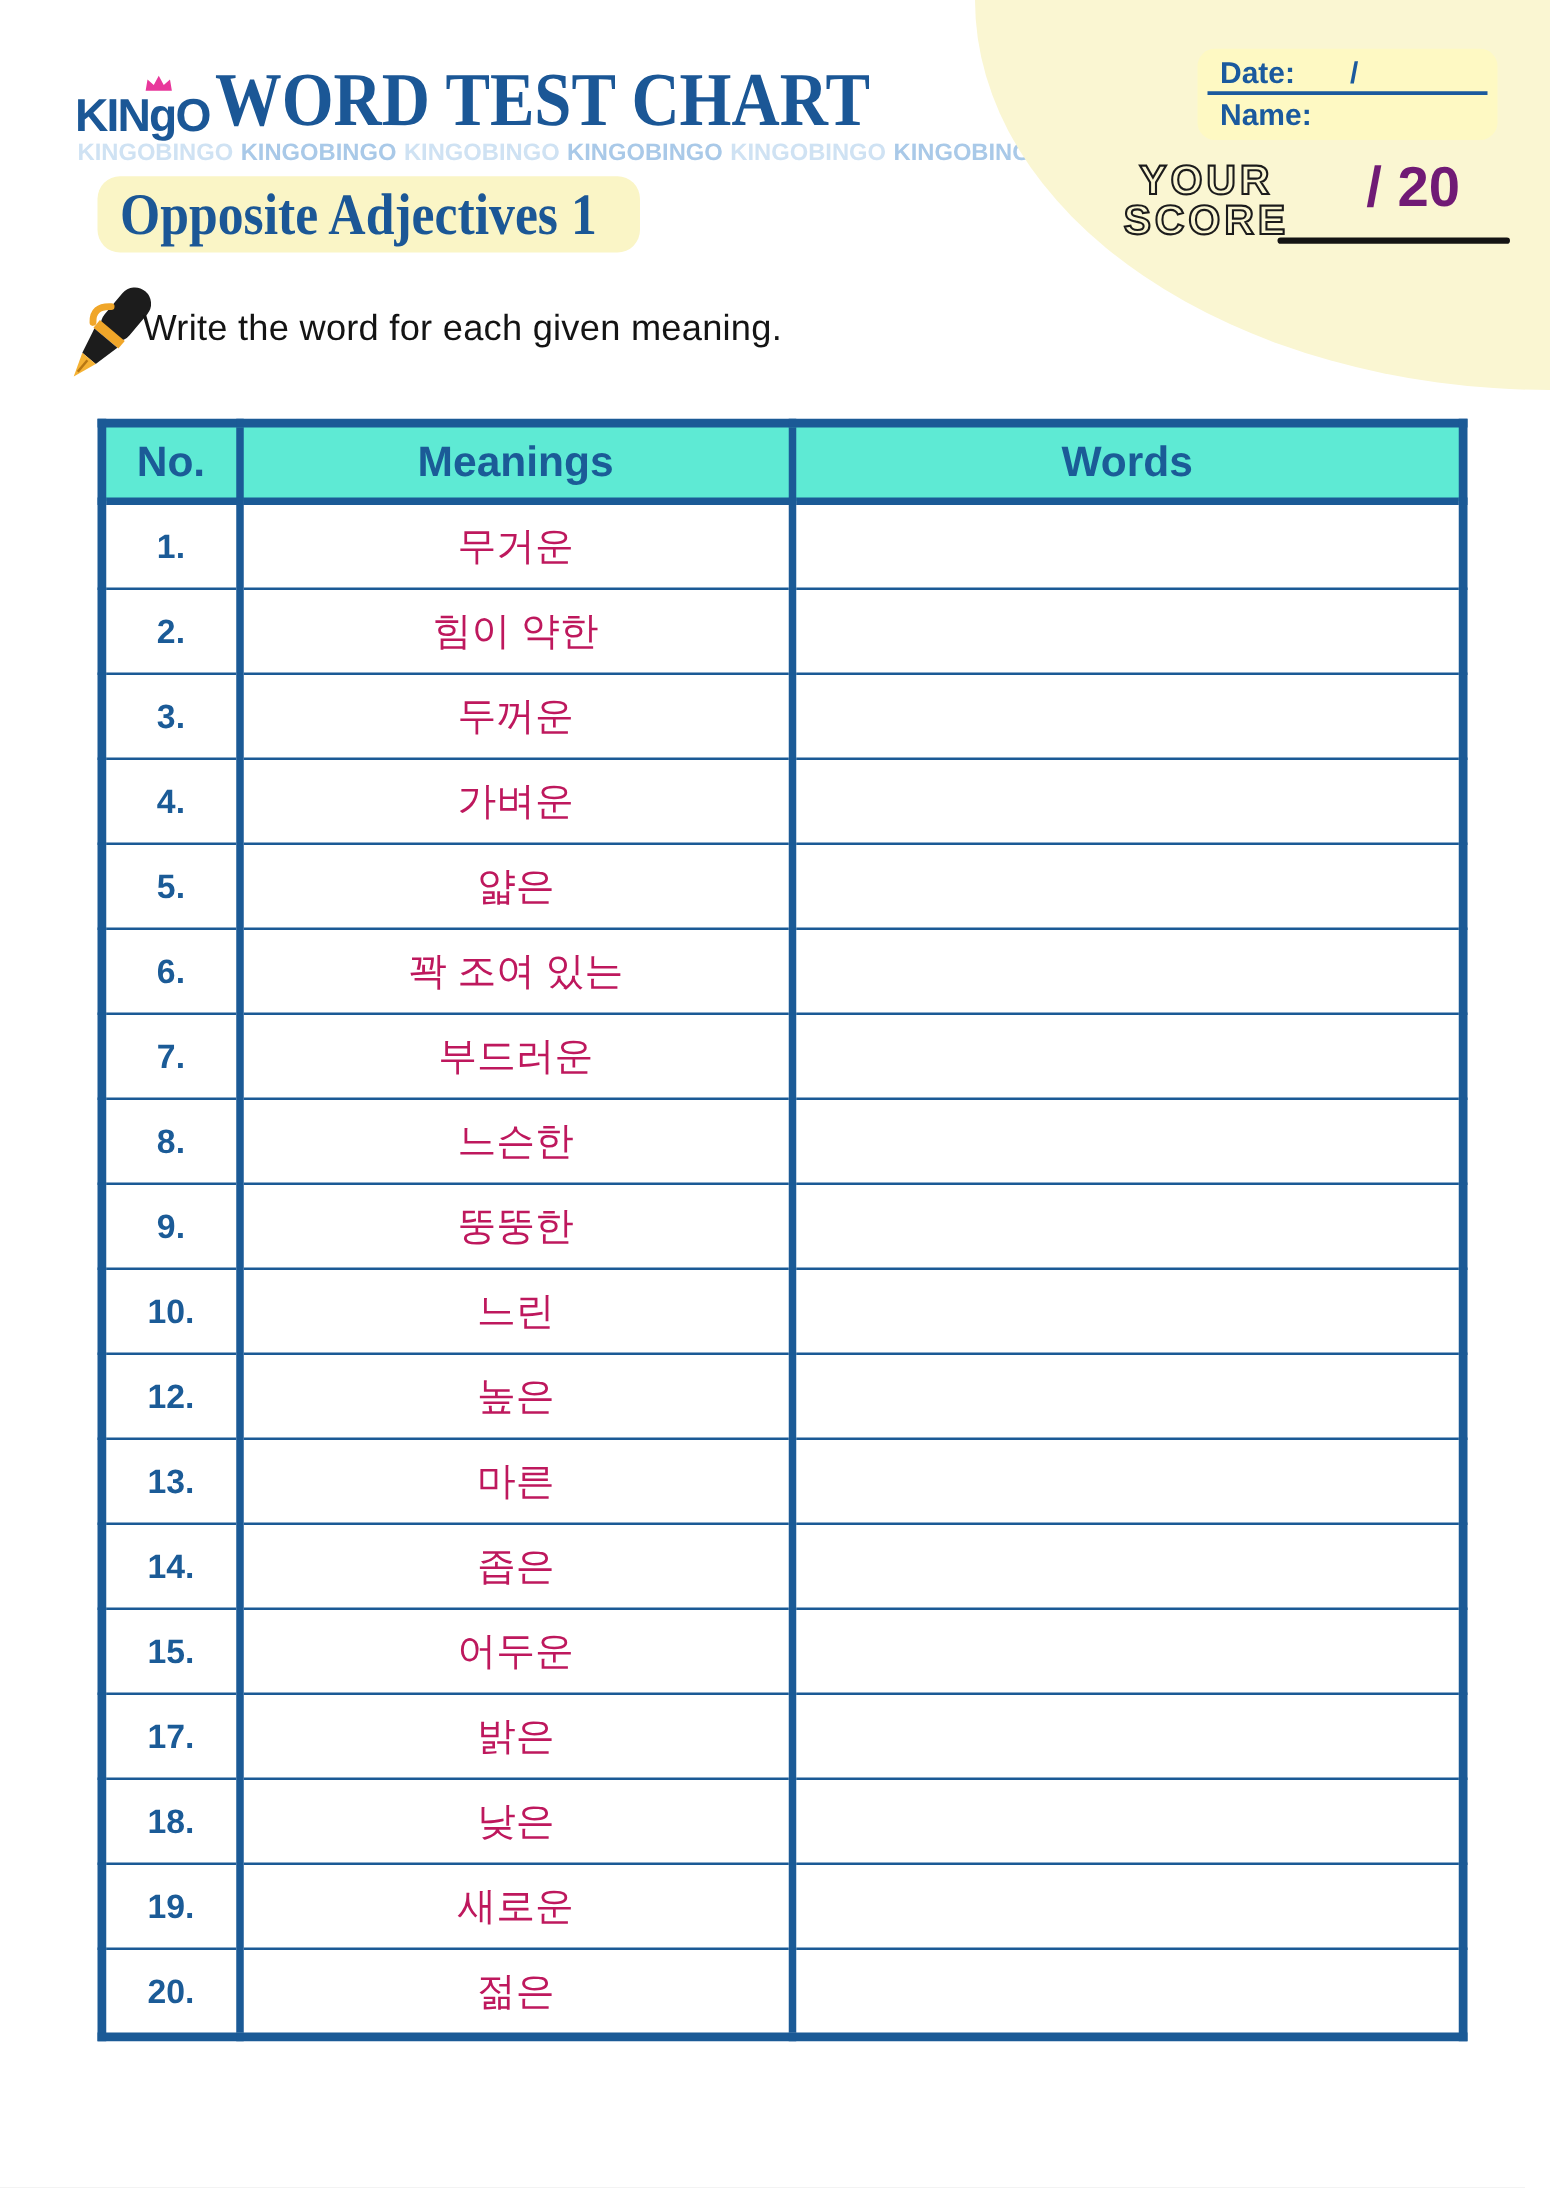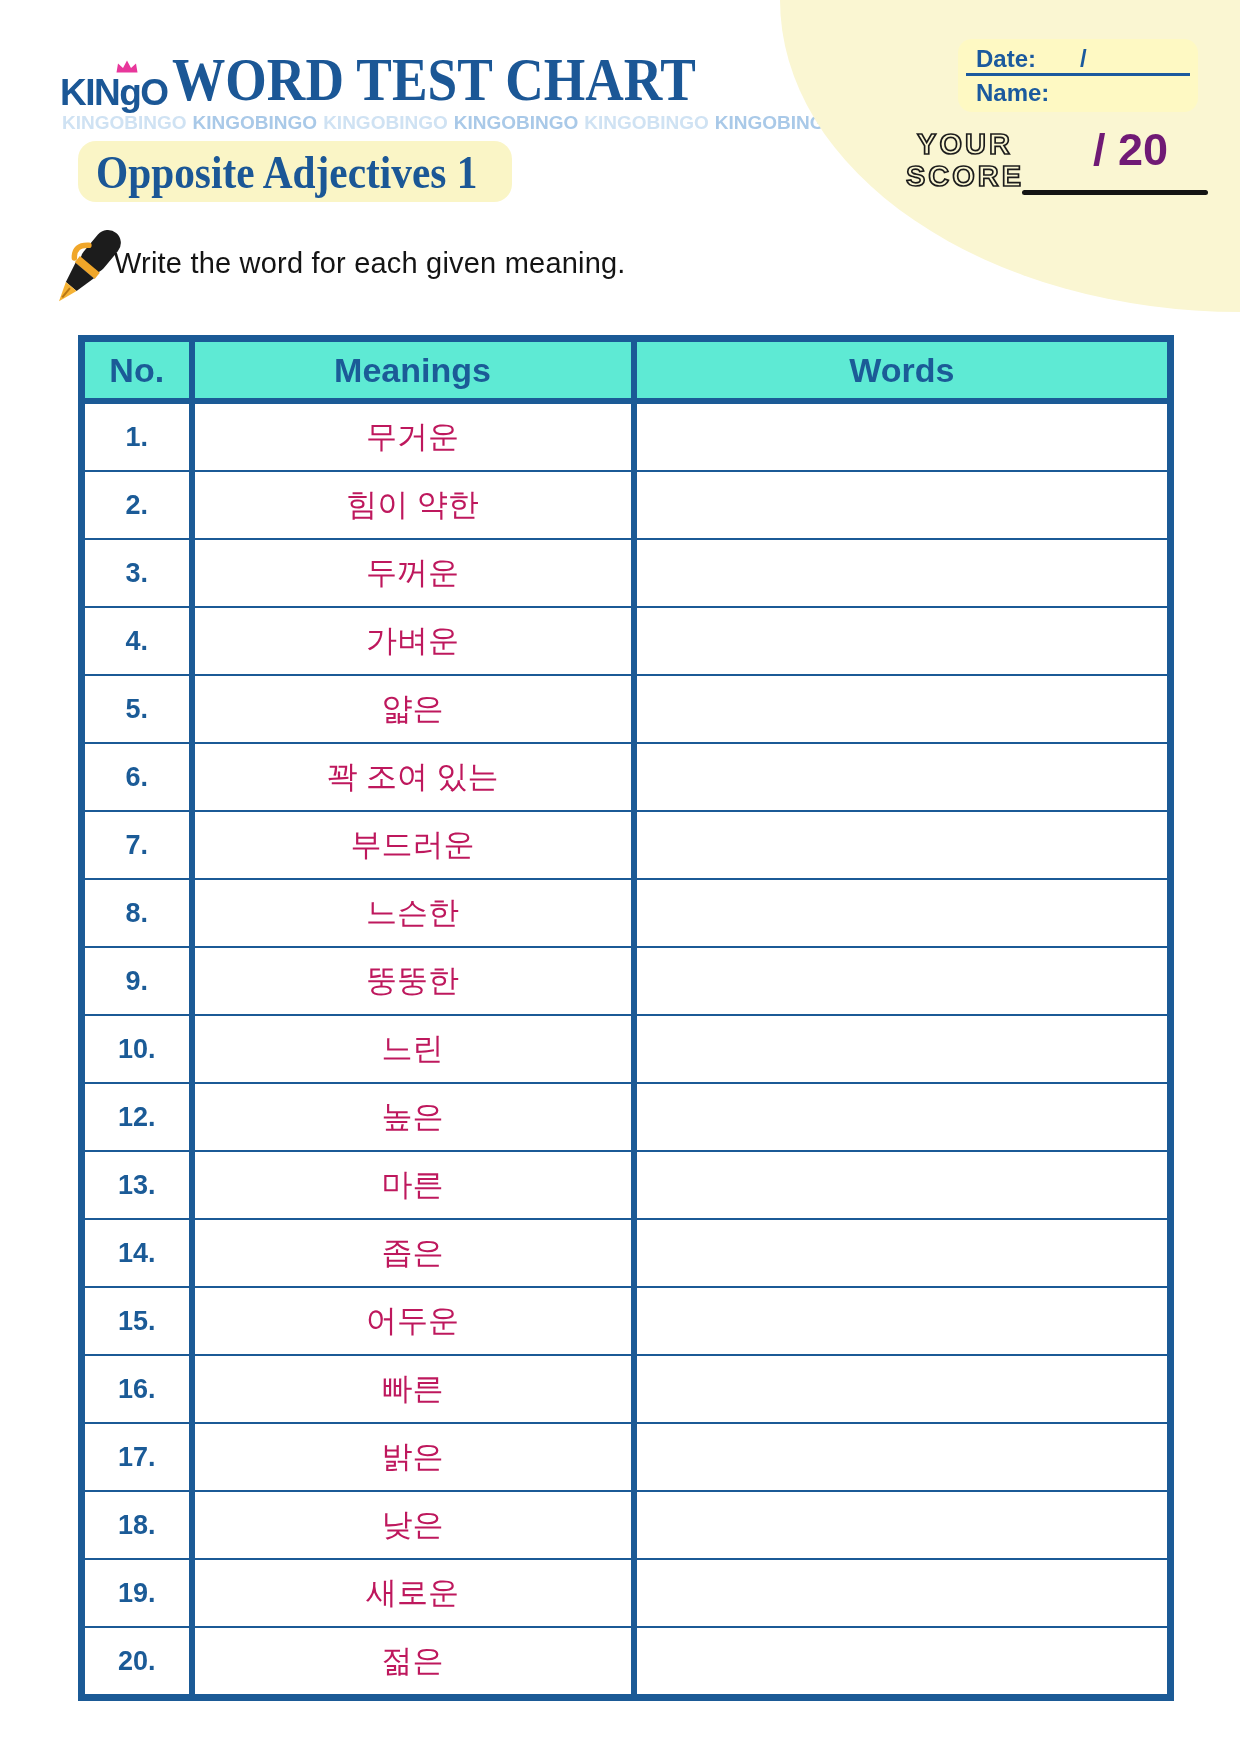--- a/index.html
+++ b/index.html
@@ -58,21 +58,21 @@
   }
   .form-label { position:absolute; color:#1b5a9e; font-weight:800; font-size:24px; }
   .date-label { left:18px; top:6px; }
   .date-sep   { left:122px; top:6px; }
   .name-label { left:18px; top:40px; }
   .form-line  { position:absolute; left:8px; top:34px; width:224px; height:3px; background:#1b5a9e; }
 
   
   .score-label {
     position:absolute; left:880px; top:128px; width:170px; z-index:3;
-    text-align:center; font-size:29px; font-weight:800; letter-spacing:3px;
+    text-align:center; font-size:33px; font-weight:800; letter-spacing:3px;
     line-height:32px; color:#1b1b1b;
   }
   @supports (-webkit-text-stroke: 1px black) {
     .score-label { color:transparent; -webkit-text-stroke:1.7px #1b1b1b; }
   }
   .score-max {
     position:absolute; left:1093px; top:124px; z-index:3;
     font-size:45px; font-weight:700; color:#701a75; white-space:nowrap;
   }
   .score-blank {
@@ -250,25 +250,20 @@
       <td class="cell-meaning">좁은</td>
       <td class="cell-word"></td>
     </tr>
 
     <tr class="data-row">
       <td class="cell-no">15.</td>
       <td class="cell-meaning">어두운</td>
       <td class="cell-word"></td>
     </tr>
 
-    <tr class="data-row">
-      <td class="cell-no">16.</td>
-      <td class="cell-meaning">빠른</td>
-      <td class="cell-word"></td>
-    </tr>
 
     <tr class="data-row">
       <td class="cell-no">17.</td>
       <td class="cell-meaning">밝은</td>
       <td class="cell-word"></td>
     </tr>
 
     <tr class="data-row">
       <td class="cell-no">18.</td>
       <td class="cell-meaning">낮은</td>

